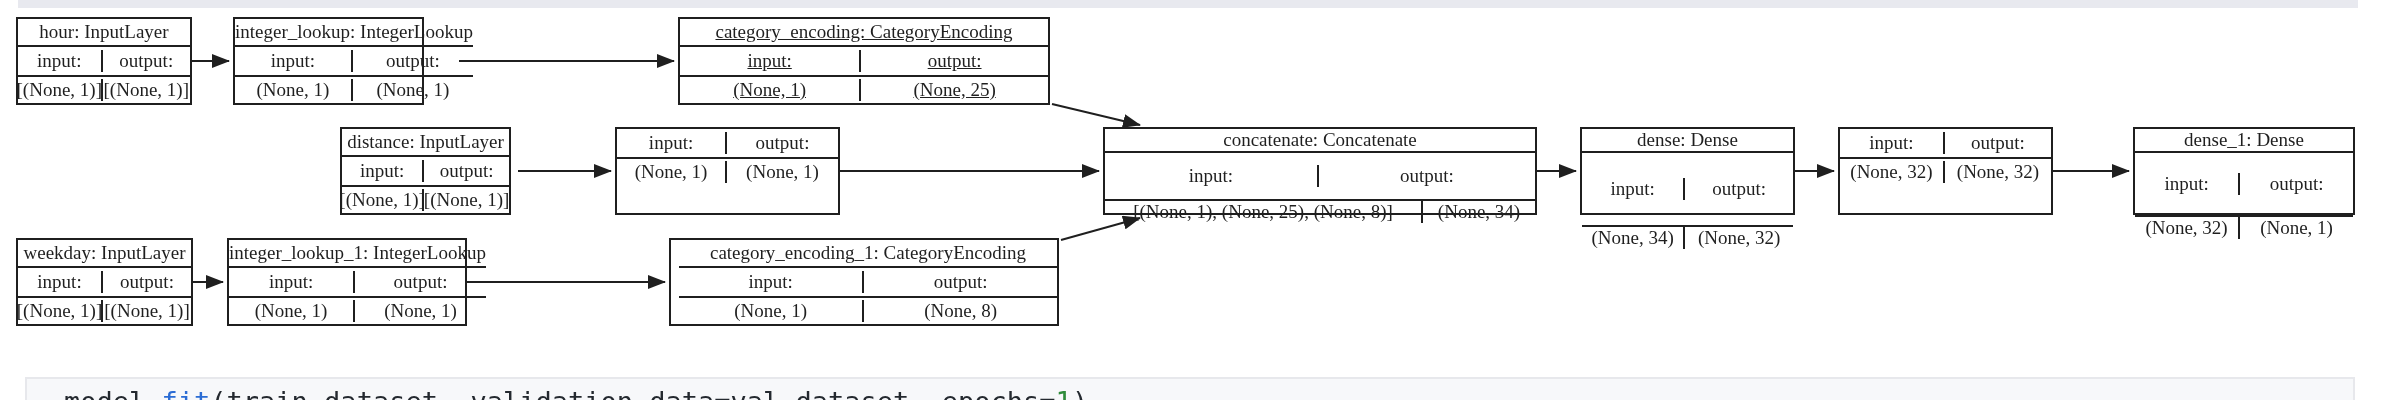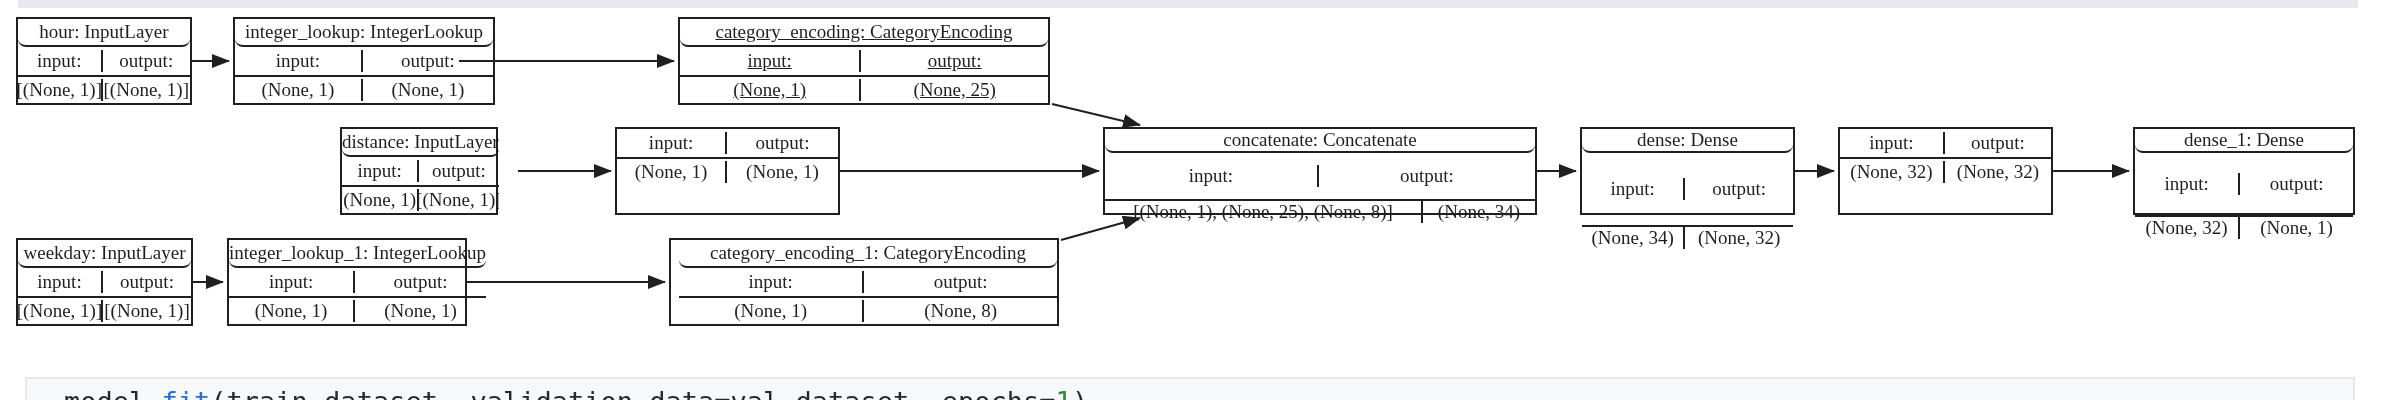--- a/index.html
+++ b/index.html
@@ -2,21 +2,21 @@
 <html><head>
 <meta charset="utf-8">
 <style>
   html,body{margin:0;padding:0;background:#ffffff;}
   #screen{position:relative;width:2386px;height:400px;background:#ffffff;overflow:hidden;
           font-family:"Liberation Serif","DejaVu Serif",serif;color:#1f1f1f;}
   #top-strip{position:absolute;left:18px;top:0;width:2340px;height:8px;background:#e8e9ef;}
   .node{position:absolute;height:88px;border:2px solid #1f1f1f;background:#ffffff;
         display:grid;grid-template-rows:1fr 1fr 1fr;box-sizing:border-box;font-size:19px;}
   .nrow{display:flex;align-items:center;justify-content:center;box-sizing:border-box;}
-  .nrow.title{border-bottom:2px solid #1f1f1f;white-space:nowrap;border-radius:8px;}
+  .nrow.title{border-bottom:2px solid #1f1f1f;white-space:nowrap;}
   .cells{display:grid;box-sizing:border-box;}
   .cells.vals{border-top:2px solid #1f1f1f;}
   .cell{display:flex;align-items:center;justify-content:center;box-sizing:border-box;
         white-space:nowrap;overflow:hidden;}
   .cell + .cell{border-left:2px solid #1f1f1f;text-align:center;}
   svg.edges{position:absolute;left:0;top:0;pointer-events:none;}
   #code-block{position:absolute;left:25px;top:377px;width:2330px;height:60px;
               background:#f7f8fa;border:2px solid #e7e8ec;box-sizing:border-box;}
   #code-line{position:absolute;left:37px;top:7px;white-space:pre;
              font-family:"DejaVu Sans Mono","Liberation Mono",monospace;
@@ -36,21 +36,21 @@
     <div class="nrow cells" style="grid-template-columns:48% 52%;">
       <div class="cell">input:</div>
       <div class="cell">output:</div>
     </div>
     <div class="nrow cells vals" style="grid-template-columns:48% 52%;">
       <div class="cell">[(None, 1)]</div>
       <div class="cell">[(None, 1)]</div>
     </div>
   </div>
 
-  <div class="node" style="left:233px;top:17px;width:262px;">
+  <div class="node" style="left:233px;top:17px;width:191px;">
     <div class="nrow title">integer_lookup: IntegerLookup</div>
     <div class="nrow cells" style="grid-template-columns:48.7% 51.3%;">
       <div class="cell">input:</div>
       <div class="cell">output:</div>
     </div>
     <div class="nrow cells vals" style="grid-template-columns:48.7% 51.3%;">
       <div class="cell">(None, 1)</div>
       <div class="cell">(None, 1)</div>
     </div>
   </div>
@@ -60,21 +60,21 @@
     <div class="nrow cells" style="grid-template-columns:48.7% 51.3%;">
       <div class="cell">input:</div>
       <div class="cell">output:</div>
     </div>
     <div class="nrow cells vals" style="grid-template-columns:48.7% 51.3%;">
       <div class="cell">(None, 1)</div>
       <div class="cell">(None, 25)</div>
     </div>
   </div>
 
-  <div class="node" style="left:340px;top:127px;width:158px;">
+  <div class="node" style="left:340px;top:127px;width:171px;">
     <div class="nrow title">distance: InputLayer</div>
     <div class="nrow cells" style="grid-template-columns:48% 52%;">
       <div class="cell">input:</div>
       <div class="cell">output:</div>
     </div>
     <div class="nrow cells vals" style="grid-template-columns:48% 52%;">
       <div class="cell">[(None, 1)]</div>
       <div class="cell">[(None, 1)]</div>
     </div>
   </div>

